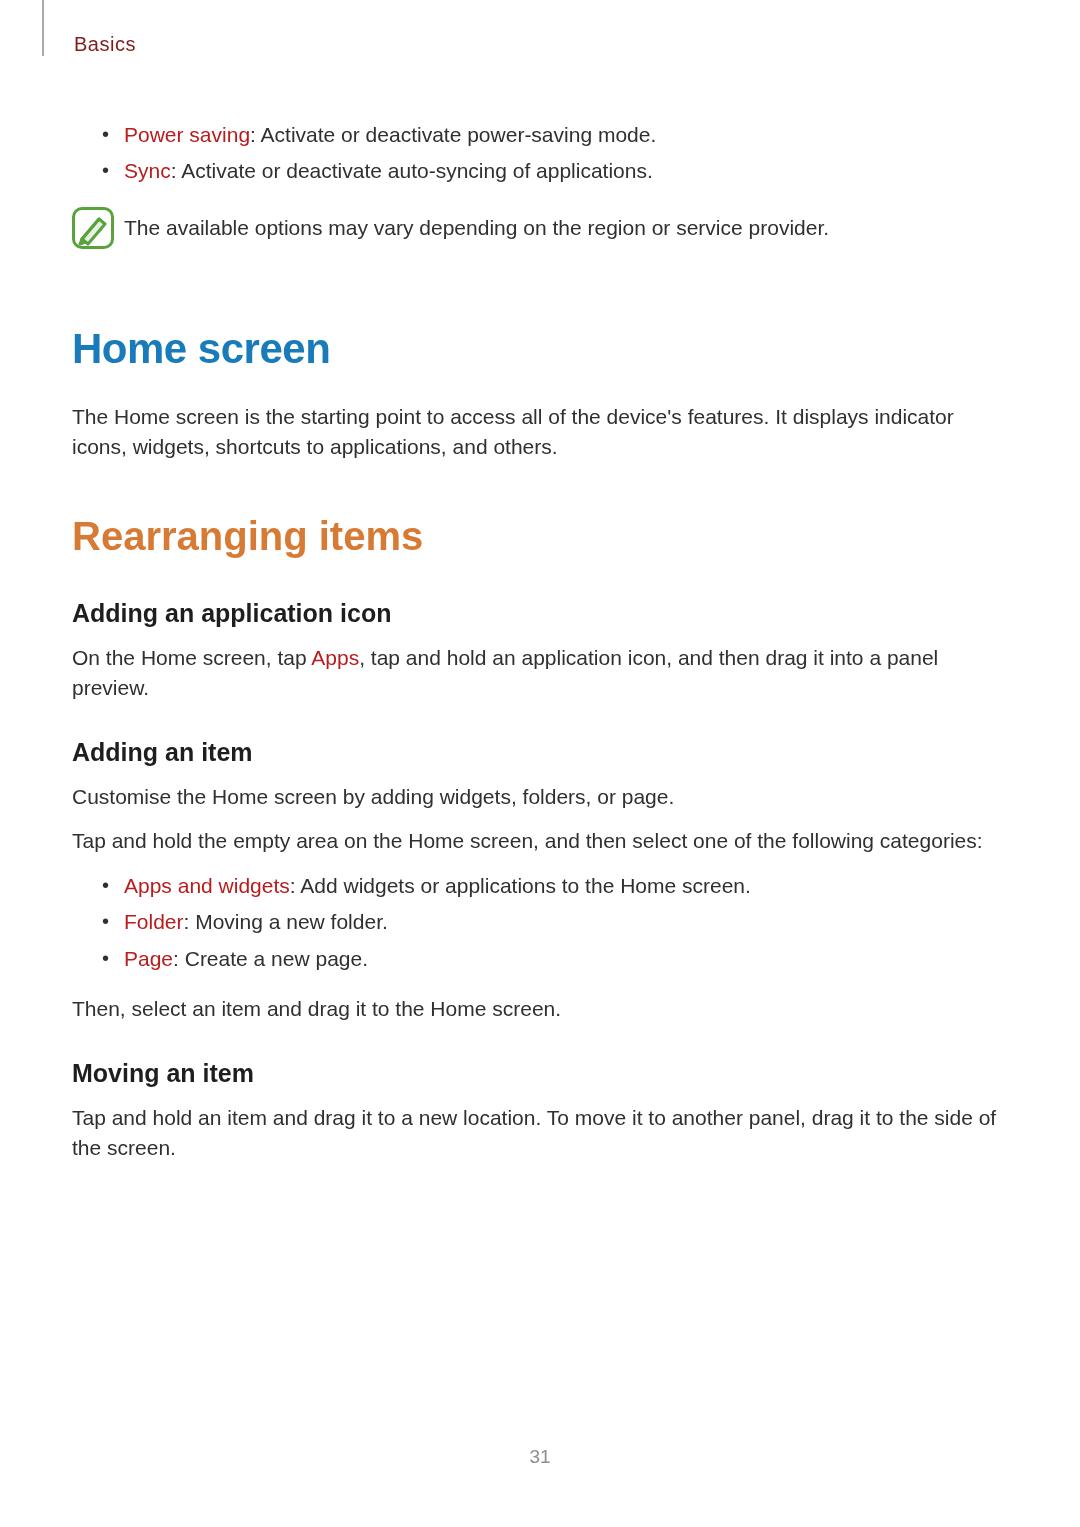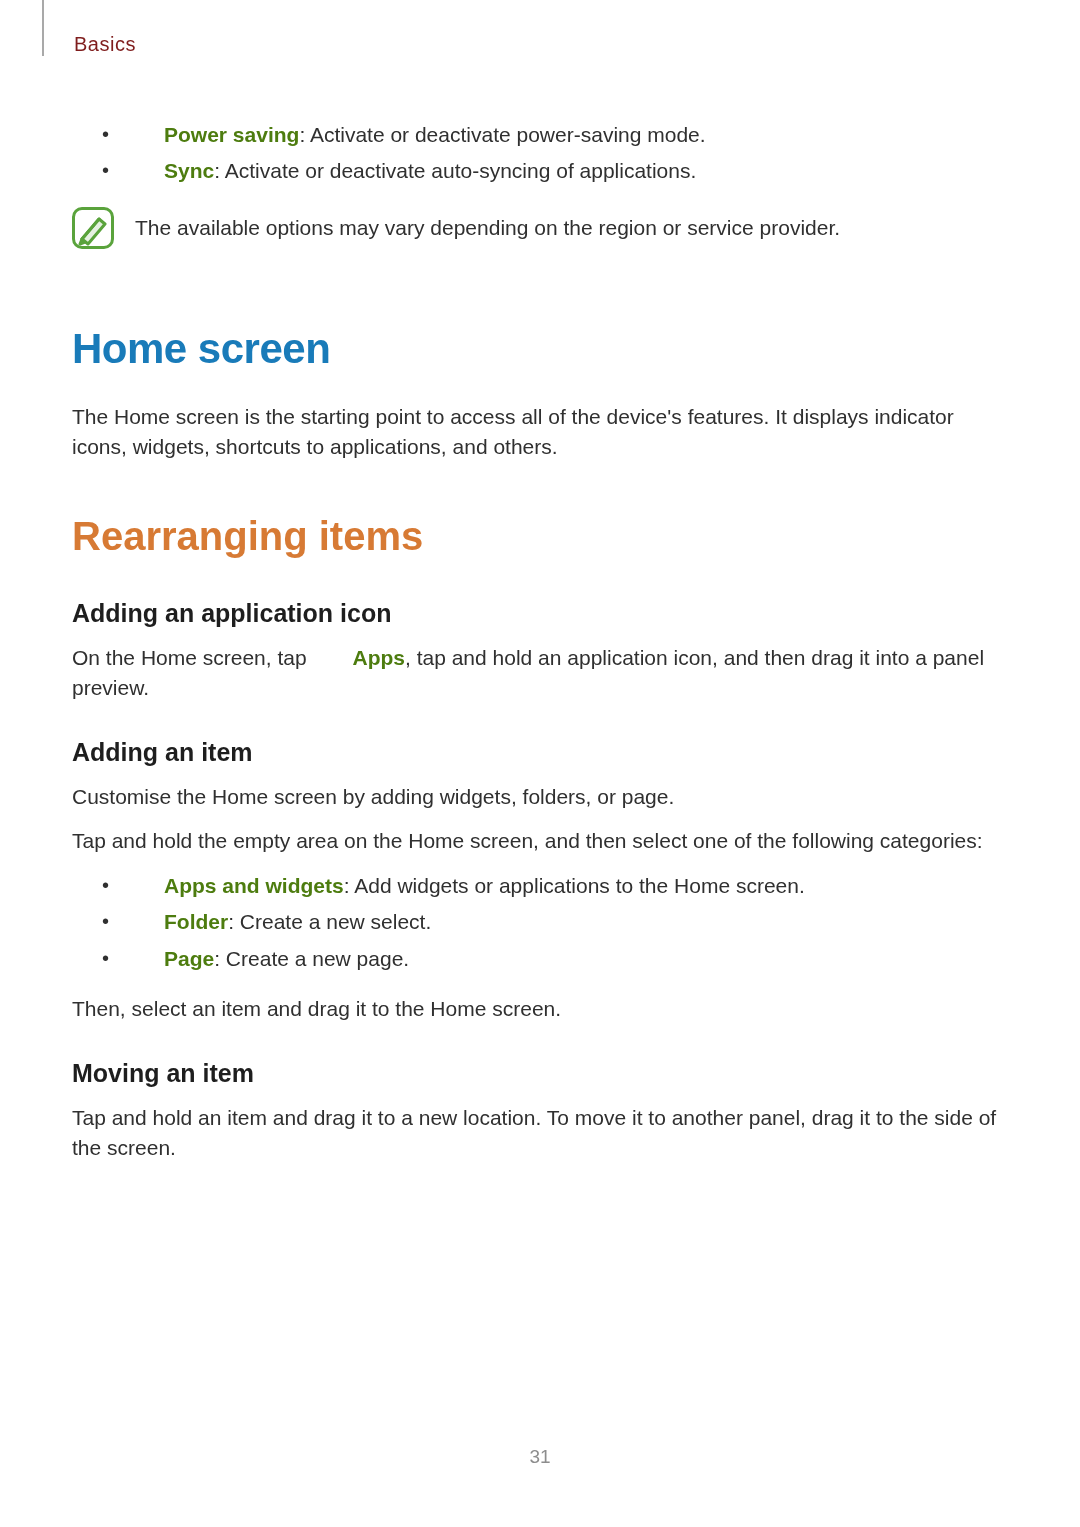--- a/index.html
+++ b/index.html
@@ -51,21 +51,21 @@
     content: "•";
     position: absolute;
     left: 0;
     top: 0;
     font-size: 20px;
     color: #303030;
   }
   .note-row {
     display: flex;
     align-items: flex-start;
-    gap: 21px;
+    gap: 10px;
     margin: 16px 0 40px 0;
   }
   .note-icon {
     flex: 0 0 auto;
     width: 42px;
     height: 42px;
     border: 3px solid #5aa33c;
     border-radius: 10px;
     box-sizing: border-box;
     display: flex;
@@ -91,21 +91,21 @@
     font-weight: 700;
     color: #d77a34;
     margin: 44px 0 18px 0;
   }
   h3.subsub {
     font-size: 25px;
     font-weight: 700;
     color: #1e1e1e;
     margin: 30px 0 12px 0;
   }
-  .b { font-weight: 700; color: #4d7c0f; margin-left: 40px; }
+  .b { font-weight: 400; color: #b91c1c; }
   .page-number {
     position: absolute;
     bottom: 56px;
     left: 0;
     right: 0;
     text-align: center;
     color: #8d8d8d;
     font-size: 19px;
   }
 </style>
@@ -152,21 +152,21 @@
   </p>
 
   <h3 class="subsub">Adding an item</h3>
   <p class="body">Customise the Home screen by adding widgets, folders, or page.</p>
   <p class="body">Tap and hold the empty area on the Home screen, and then select one of the following categories:</p>
   <ul class="bullets">
     <li>
       <span class="b">Apps and widgets</span><span>: Add widgets or applications to the Home screen.</span>
     </li>
     <li>
-      <span class="b">Folder</span><span>: Create a new select.</span>
+      <span class="b">Folder</span><span>: Moving a new folder.</span>
     </li>
     <li>
       <span class="b">Page</span><span>: Create a new page.</span>
     </li>
   </ul>
   <p class="body">Then, select an item and drag it to the Home screen.</p>
 
   <h3 class="subsub">Moving an item</h3>
   <p class="body">Tap and hold an item and drag it to a new location. To move it to another panel, drag it to the side of the screen.</p>
 

